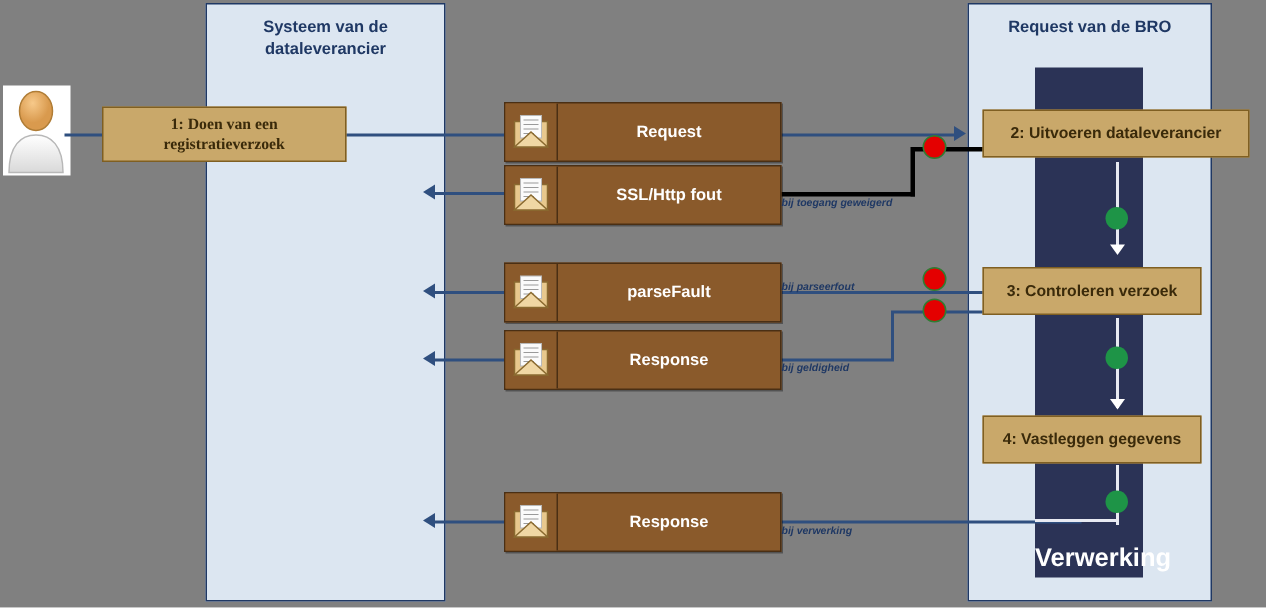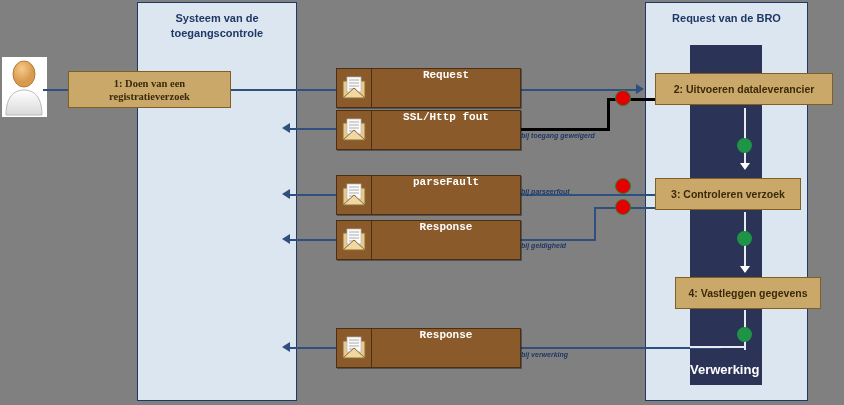--- a/index.html
+++ b/index.html
@@ -7,30 +7,30 @@
   #stage{position:relative;width:844px;height:405px;background:#808080;overflow:hidden;}
 
   
   .lane{position:absolute;top:2px;height:399px;background:#dce6f1;border:1px solid #1f3864;box-sizing:border-box;}
   #lane-left{left:137px;width:160px;}
   #lane-right{left:645px;width:163px;}
   .lane-title{position:absolute;left:0;right:0;top:8px;text-align:center;font-size:11px;font-weight:bold;color:#1f3864;line-height:15px;}
 
   
   #bro-band{position:absolute;left:690px;top:45px;width:72px;height:340px;background:#2b3356;}
-  #bro-band-label{position:absolute;left:690px;top:362px;width:72px;text-align:left;font-size:13px;font-weight:bold;color:#ffffff;}
+  #bro-band-label{position:absolute;left:690px;top:362px;width:72px;text-align:right;font-size:17px;font-weight:bold;color:#ffffff;}
 
   
   .proc{position:absolute;background:#c9a86a;border:1px solid #7f5f22;box-sizing:border-box;
         display:flex;align-items:center;justify-content:center;text-align:center;
         font-size:10.5px;font-weight:bold;color:#3a2a0a;line-height:13px;padding:0 4px;}
 
   
   .msg{position:absolute;background:#8a5a2b;border:1px solid #4a2f14;box-sizing:border-box;
-       display:flex;align-items:flex-start;box-shadow:1px 1px 0 rgba(0,0,0,.35);font-family:Liberation Mono, monospace;}
+       display:flex;align-items:center;box-shadow:1px 1px 0 rgba(0,0,0,.35);}
   .msg .env{width:34px;height:100%;flex:0 0 34px;border-right:1px solid #4a2f14;
             display:flex;align-items:center;justify-content:center;background:#8a5a2b;}
   .msg .lbl{flex:1;text-align:center;font-size:11px;font-weight:bold;color:#ffffff;}
 
   
   .anno{position:absolute;font-size:7px;font-style:italic;font-weight:bold;color:#1f3864;white-space:nowrap;}
 
   
   .ln{position:absolute;background:#2f4f7f;}
   .ln.h{height:2px;} .ln.v{width:2px;}
@@ -51,21 +51,21 @@
   #actor{position:absolute;left:2px;top:57px;width:45px;height:60px;background:#ffffff;}
 </style>
 </head>
 <body>
 
 <div id="stage">
 
   <div class="lane" id="lane-left">
     <div class="lane-title">
       <div>Systeem van de</div>
-      <div>toegangscontrole</div>
+      <div>dataleverancier</div>
     </div>
   </div>
 
   <div class="lane" id="lane-right">
     <div class="lane-title">Request van de BRO</div>
   </div>
 
   <div id="bro-band"></div>
   <div id="bro-band-label">Verwerking</div>
 
@@ -123,21 +123,21 @@
     <div>
       <div>1: Doen van een</div>
       <div>registratieverzoek</div>
     </div>
   </div>
 
   <div class="proc" style="left:655px;top:73px;width:178px;height:32px;">2: Uitvoeren dataleverancier</div>
 
   <div class="proc" style="left:655px;top:178px;width:146px;height:32px;">3:  Controleren verzoek</div>
 
-  <div class="proc" style="left:655px;top:277px;width:146px;height:32px;margin-left:20px;">4: Vastleggen gegevens</div>
+  <div class="proc" style="left:655px;top:277px;width:146px;height:32px;">4: Vastleggen gegevens</div>
 
   <div class="msg" style="left:336px;top:68px;width:185px;height:40px;">
     <div class="env">
       <svg width="26" height="24" viewBox="0 0 26 24" aria-hidden="true">
         <path d="M2 5 L24 5 L24 22 L2 22 Z" fill="#e8c88d" stroke="#8a6a30" stroke-width="1"></path>
         <rect x="6" y="1" width="14" height="15" fill="#fbfbfb" stroke="#b9b9b9" stroke-width=".7"></rect>
         <g stroke="#9a9a9a" stroke-width=".8">
           <line x1="8" y1="4" x2="18" y2="4"></line>
             <line x1="8" y1="7" x2="18" y2="7"></line>
           <line x1="8" y1="10" x2="18" y2="10"></line>

